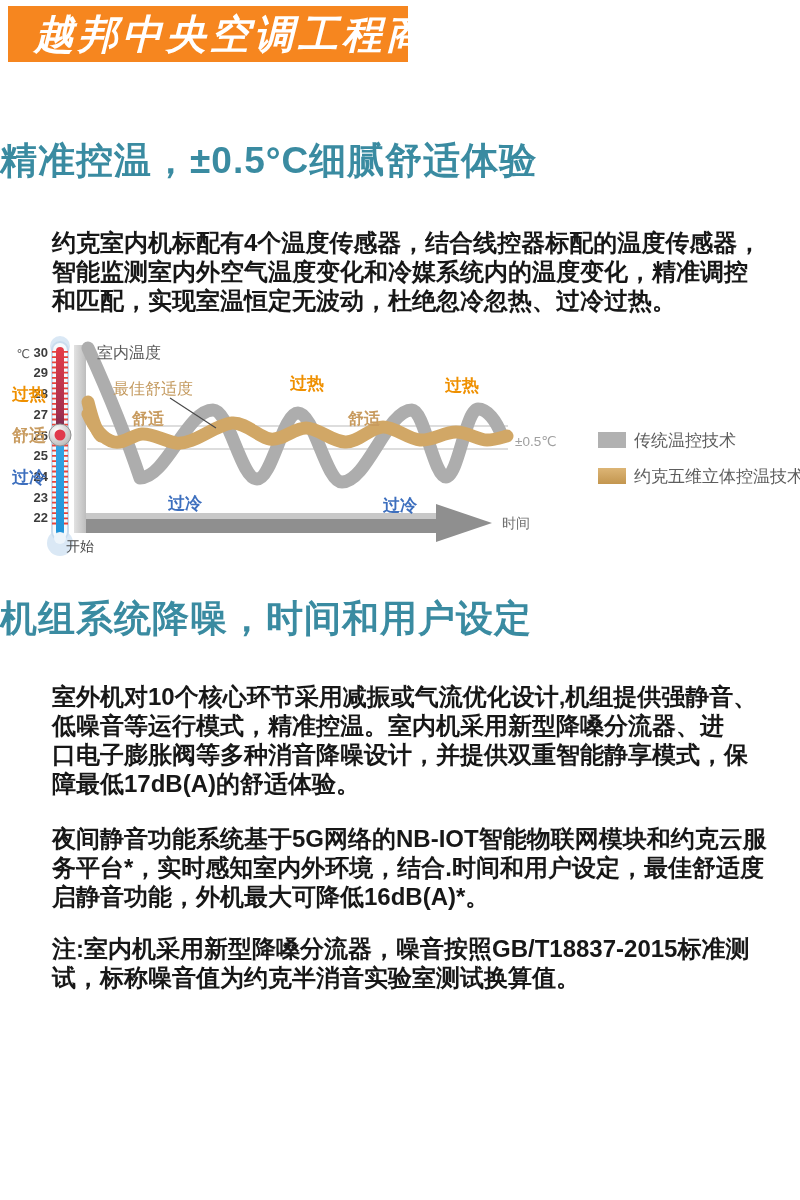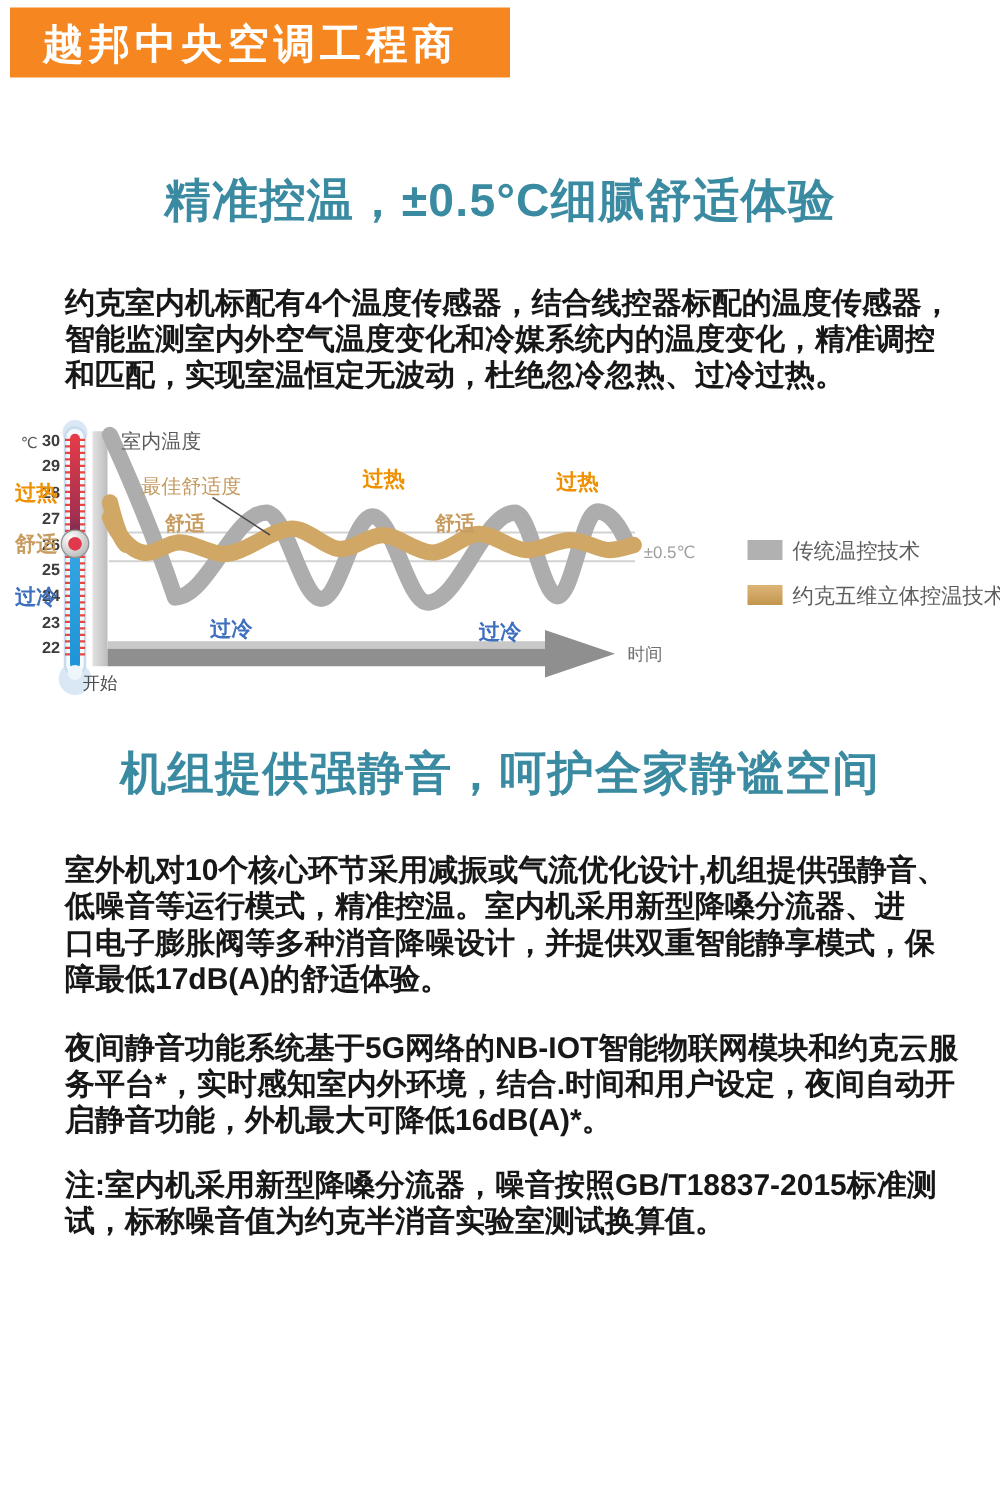--- a/index.html
+++ b/index.html
@@ -1,21 +1,21 @@
 <!DOCTYPE html>
 <html><head>
 <meta charset="utf-8">
 <style>
   html,body{margin:0;padding:0;background:#fff;}
   .page{position:relative;width:800px;height:1200px;background:#ffffff;overflow:hidden;
         font-family:"Liberation Sans","DejaVu Sans",sans-serif;}
   .banner{position:absolute;left:8px;top:6px;width:400px;height:56px;background:#f6861f;
-          color:#ffffff;font-size:33px;font-weight:bold;line-height:57px;
-          letter-spacing:4px;padding-left:26px;box-sizing:border-box;white-space:nowrap;}
-  .sec-title{position:absolute;left:0;width:800px;text-align:center;
+          color:#ffffff;font-size:40px;font-weight:bold;line-height:57px;
+          letter-spacing:4px;padding-left:26px;box-sizing:border-box;white-space:nowrap;font-style:italic;}
+  .sec-title{position:absolute;left:0;width:800px;
              color:#3a8ba1;font-size:37px;font-weight:bold;letter-spacing:1px;}
   .title-1{top:136px;}
   .title-2{top:594px;}
   .para{position:absolute;left:52px;width:742px;color:#171717;font-size:24px;
         line-height:29px;font-weight:bold;white-space:pre-line;letter-spacing:0px;}
   .para-1{top:228px;}
   .para-2{top:682px;}
   .para-3{top:824px;}
   .para-4{top:934px;}
   .chart-wrap{position:absolute;left:0;top:336px;width:800px;height:224px;}
@@ -125,27 +125,27 @@
 
       <g>
         <rect x="598" y="96" width="28" height="16" fill="#b1b1b1"></rect>
         <text x="634" y="110" font-size="17" fill="#5d5d5d">传统温控技术</text>
         <rect x="598" y="132" width="28" height="16" fill="url(#goldSwatch)"></rect>
         <text x="634" y="146" font-size="17" fill="#5d5d5d">约克五维立体控温技术</text>
       </g>
     </svg>
   </div>
 
-  <div class="sec-title title-2">机组提供强静音，呵护全家静谧空间</div>
+  <div class="sec-title title-2">机组系统降噪，时间和用户设定</div>
 
   <div class="para para-2">室外机对10个核心环节采用减振或气流优化设计,机组提供强静音、
 低噪音等运行模式，精准控温。室内机采用新型降嗓分流器、进
 口电子膨胀阀等多种消音降噪设计，并提供双重智能静享模式，保
 障最低17dB(A)的舒适体验。</div>
 
   <div class="para para-3">夜间静音功能系统基于5G网络的NB-IOT智能物联网模块和约克云服
-务平台*，实时感知室内外环境，结合.时间和用户设定，夜间自动开
+务平台*，实时感知室内外环境，结合.时间和用户设定，最佳舒适度
 启静音功能，外机最大可降低16dB(A)*。</div>
 
   <div class="para para-4">注:室内机采用新型降嗓分流器，噪音按照GB/T18837-2015标准测
 试，标称噪音值为约克半消音实验室测试换算值。</div>
 
 </div>
 
 </body></html>

